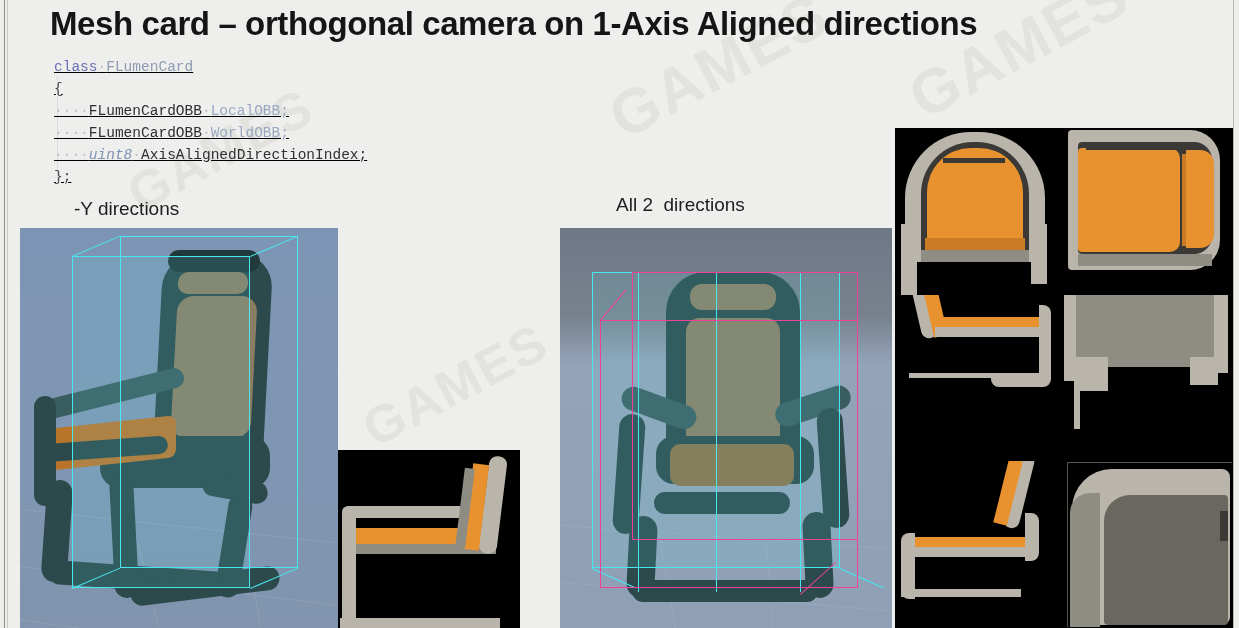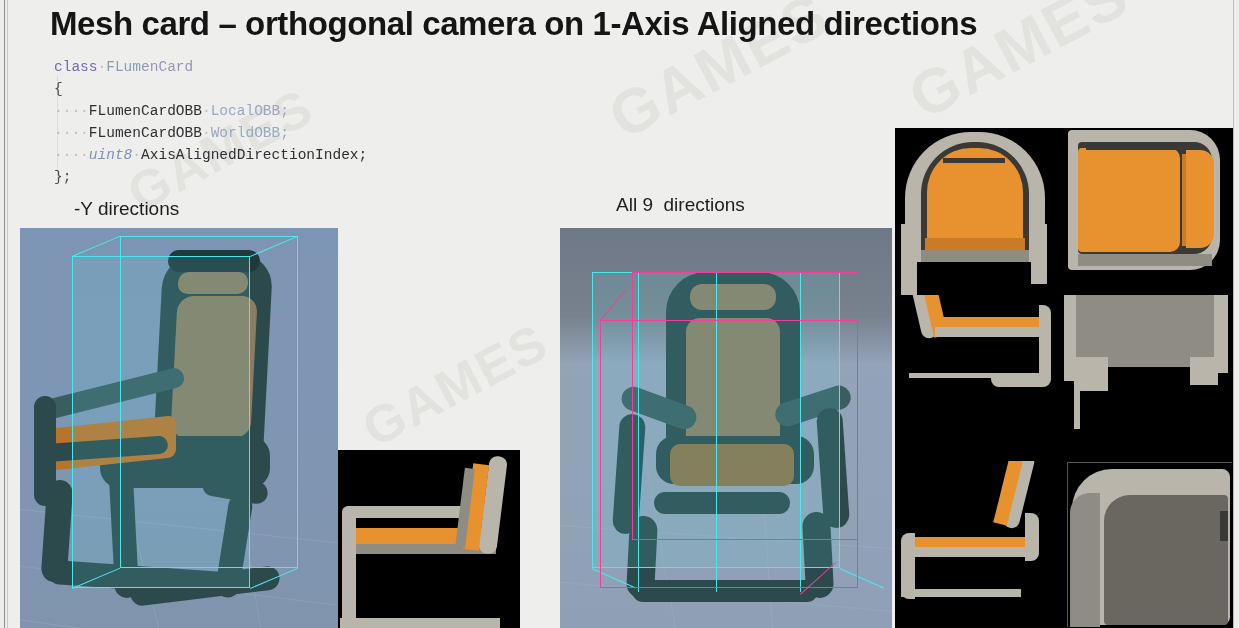--- a/index.html
+++ b/index.html
@@ -59,21 +59,21 @@
   
   #code {
     position: absolute;
     left: 54px;
     top: 56px;
     font-family: "Liberation Mono", "DejaVu Sans Mono", monospace;
     font-size: 14.5px;
     line-height: 22px;
     white-space: pre;
   }
-  #code .ln { display: block; height: 22px; }
+  #code .ln { display: block; height: 22px; text-decoration: underline; }
   .tok-kw    { color: #6a6fb5; }
   .tok-type  { color: #8e9bb3; }
   .tok-type2 { color: #2f2f33; }
   .tok-var   { color: #9aa8c0; }
   .tok-ital  { color: #7d93b5; font-style: italic; }
   .tok-punct { color: #4a4a50; }
   .tok-dot   { color: #b3c4cf; }
 
   
   .indent-guide {
@@ -226,21 +226,21 @@
   <div class="watermark wm-b">GAMES</div>
   <div class="watermark wm-c">GAMES</div>
   <div class="watermark wm-d">GAMES</div>
 
   <div id="title">Mesh card – orthogonal camera on 1-Axis Aligned directions</div>
 
   <div class="indent-guide"></div>
   <div id="code"><span class="ln"><span class="tok-kw">class</span><span class="tok-dot">·</span><span class="tok-type">FLumenCard</span></span><span class="ln"><span class="tok-punct">{</span></span><span class="ln"><span class="tok-dot">····</span><span class="tok-type2">FLumenCardOBB</span><span class="tok-dot">·</span><span class="tok-var">LocalOBB;</span></span><span class="ln"><span class="tok-dot">····</span><span class="tok-type2">FLumenCardOBB</span><span class="tok-dot">·</span><span class="tok-var">WorldOBB;</span></span><span class="ln"><span class="tok-dot">····</span><span class="tok-ital">uint8</span><span class="tok-dot">·</span><span class="tok-type2">AxisAlignedDirectionIndex;</span></span><span class="ln"><span class="tok-punct">};</span></span></div>
 
   <div class="caption" id="cap-left">-Y directions</div>
-  <div class="caption" id="cap-center">All 9  directions</div>
+  <div class="caption" id="cap-center">All 2  directions</div>
 
   <div class="viewport" id="viewport-left">
     <div class="ground">
       <div class="gl" style="top:30%;  transform:rotate(6deg);"></div>
       <div class="gl" style="top:60%;  transform:rotate(7deg);"></div>
       <div class="gl" style="top:88%;  transform:rotate(8deg);"></div>
       <div class="gl" style="top:0%;   left:38%; width:1px; height:230px; transform:rotate(-14deg);"></div>
       <div class="gl" style="top:0%;   left:72%; width:1px; height:230px; transform:rotate(-9deg);"></div>
     </div>
 

